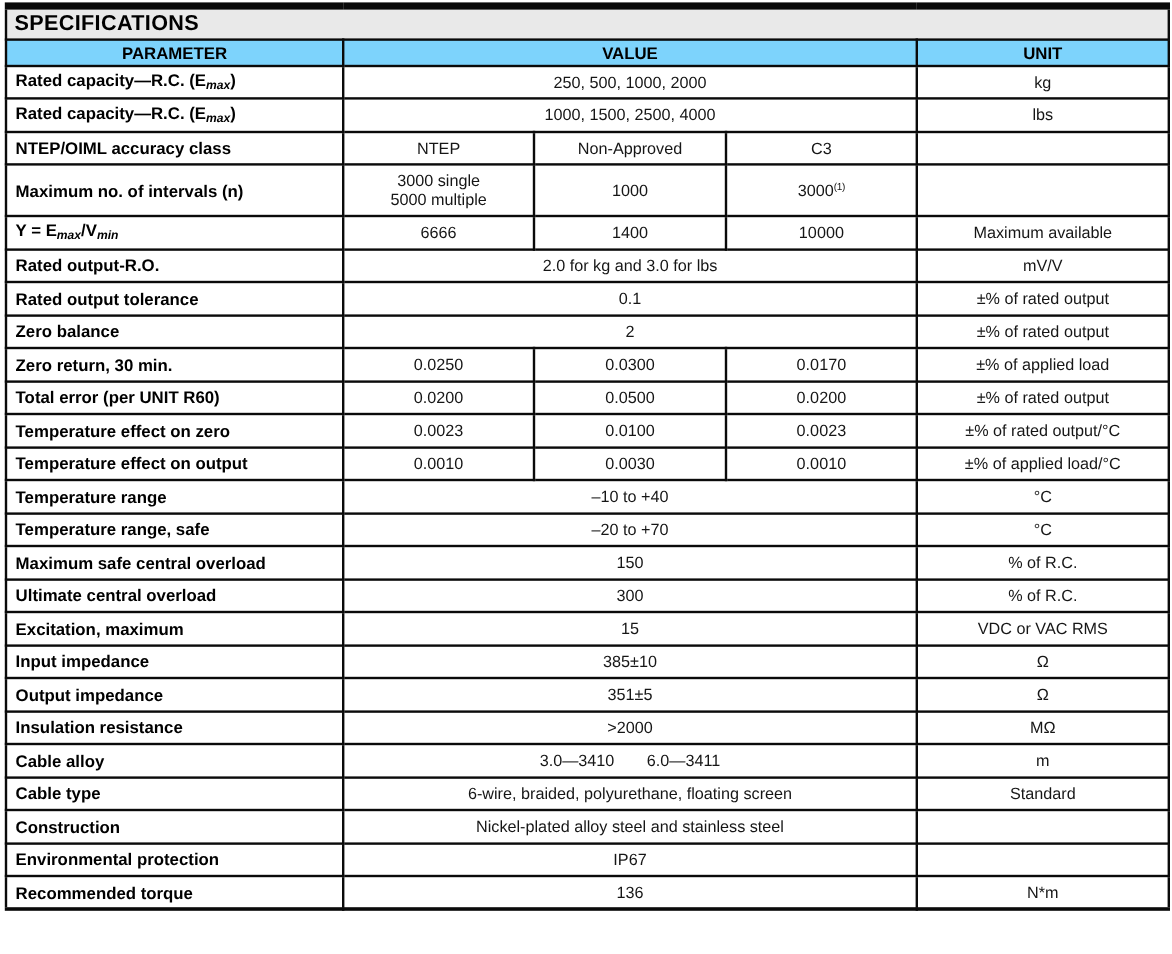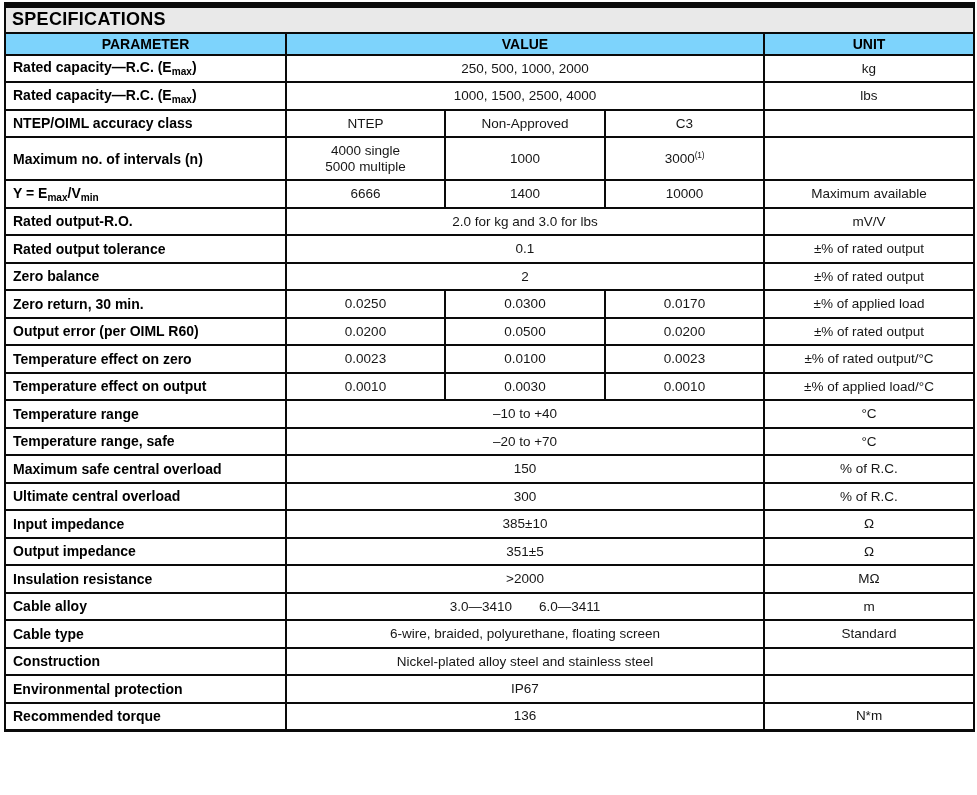--- a/index.html
+++ b/index.html
@@ -57,20 +57,21 @@
     font-size: 14px;
     font-weight: bold;
     text-align: left;
     padding-left: 7px;
     white-space: nowrap;
   }
   td.param sub {
     font-size: 0.72em;
     font-weight: bold;
     vertical-align: -0.25em;
+    font-style: italic;
   }
   td.val, td.unit {
     font-size: 13.5px;
     font-weight: normal;
     text-align: center;
     color: #161616;
   }
   td.val sup {
     font-size: 0.62em;
     vertical-align: 0.55em;
@@ -114,21 +115,21 @@
     <tr class="std">
       <td class="param">NTEP/OIML accuracy class</td>
       <td class="val">NTEP</td>
       <td class="val">Non-Approved</td>
       <td class="val">C3</td>
       <td class="unit"></td>
     </tr>
     <tr class="tall">
       <td class="param">Maximum no. of intervals (n)</td>
       <td class="val">
-        <span class="vline">4000 single</span>
+        <span class="vline">3000 single</span>
         <span class="vline">5000 multiple</span>
       </td>
       <td class="val">1000</td>
       <td class="val"><span>3000</span><sup>(1)</sup></td>
       <td class="unit"></td>
     </tr>
     <tr class="std">
       <td class="param"><span>Y = E</span><sub>max</sub><span>/V</span><sub>min</sub></td>
       <td class="val">6666</td>
       <td class="val">1400</td>
@@ -151,21 +152,21 @@
       <td class="unit">±% of rated output</td>
     </tr>
     <tr class="std">
       <td class="param">Zero return, 30 min.</td>
       <td class="val">0.0250</td>
       <td class="val">0.0300</td>
       <td class="val">0.0170</td>
       <td class="unit">±% of applied load</td>
     </tr>
     <tr class="std">
-      <td class="param">Output error (per OIML R60)</td>
+      <td class="param">Total error (per UNIT R60)</td>
       <td class="val">0.0200</td>
       <td class="val">0.0500</td>
       <td class="val">0.0200</td>
       <td class="unit">±% of rated output</td>
     </tr>
     <tr class="std">
       <td class="param">Temperature effect on zero</td>
       <td class="val">0.0023</td>
       <td class="val">0.0100</td>
       <td class="val">0.0023</td>
@@ -192,20 +193,25 @@
       <td class="param">Maximum safe central overload</td>
       <td class="val" colspan="3">150</td>
       <td class="unit">% of R.C.</td>
     </tr>
     <tr class="std">
       <td class="param">Ultimate central overload</td>
       <td class="val" colspan="3">300</td>
       <td class="unit">% of R.C.</td>
     </tr>
     <tr class="std">
+      <td class="param">Excitation, maximum</td>
+      <td class="val" colspan="3">15</td>
+      <td class="unit">VDC or VAC RMS</td>
+    </tr>
+    <tr class="std">
       <td class="param">Input impedance</td>
       <td class="val" colspan="3">385±10</td>
       <td class="unit">Ω</td>
     </tr>
     <tr class="std">
       <td class="param">Output impedance</td>
       <td class="val" colspan="3">351±5</td>
       <td class="unit">Ω</td>
     </tr>
     <tr class="std">

